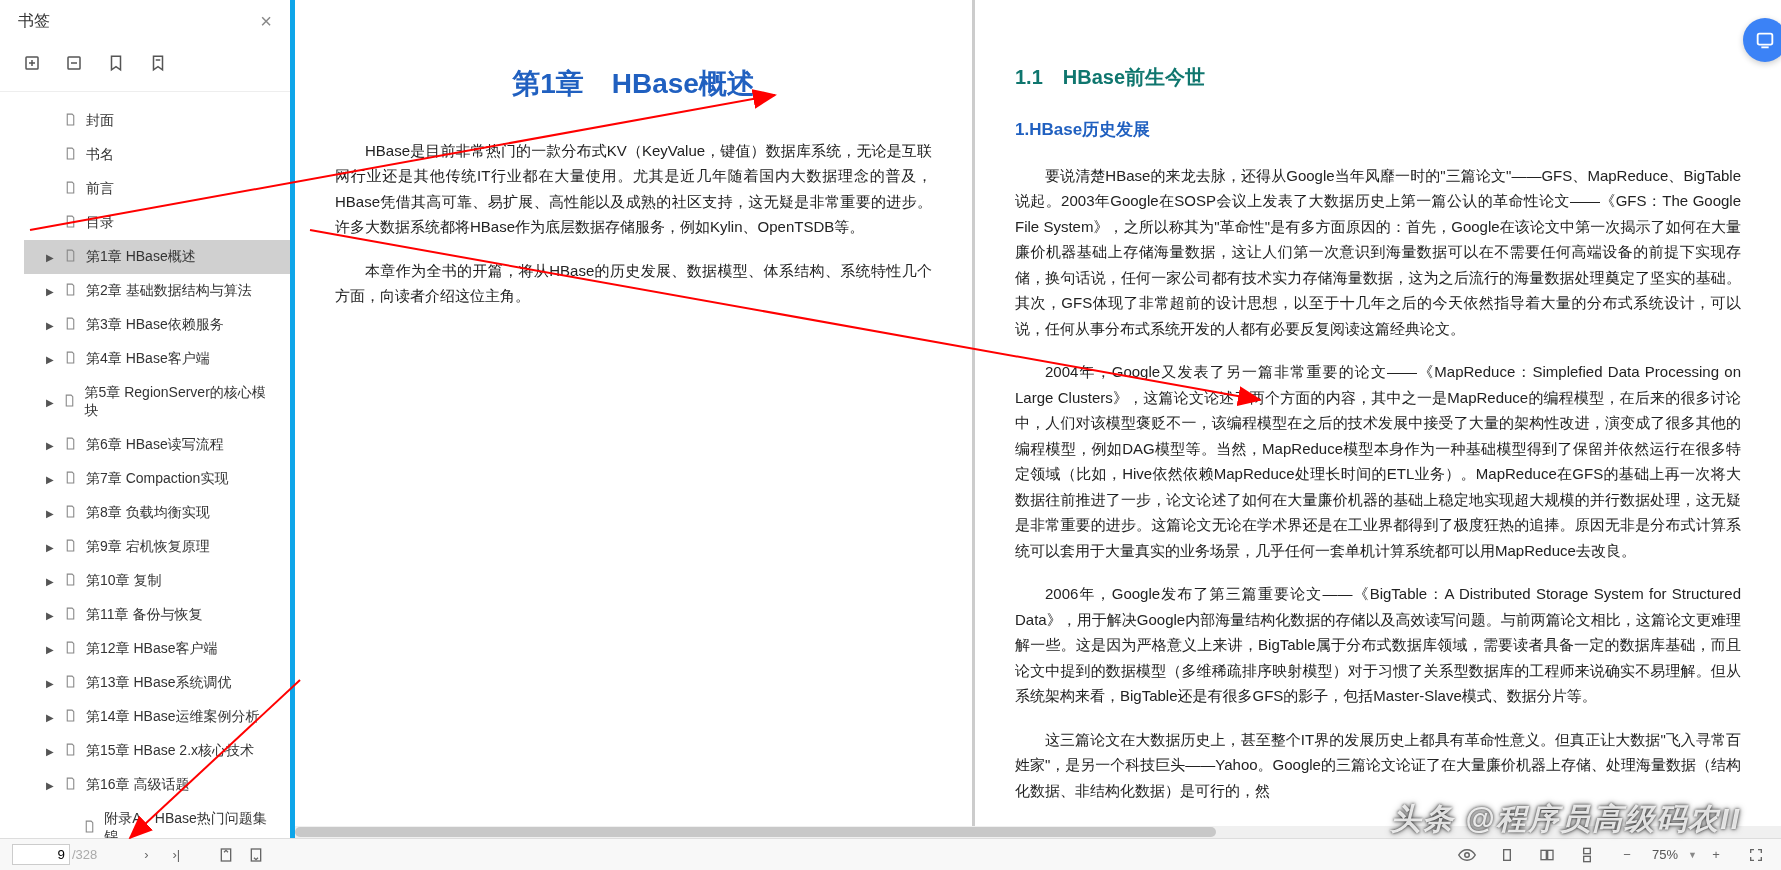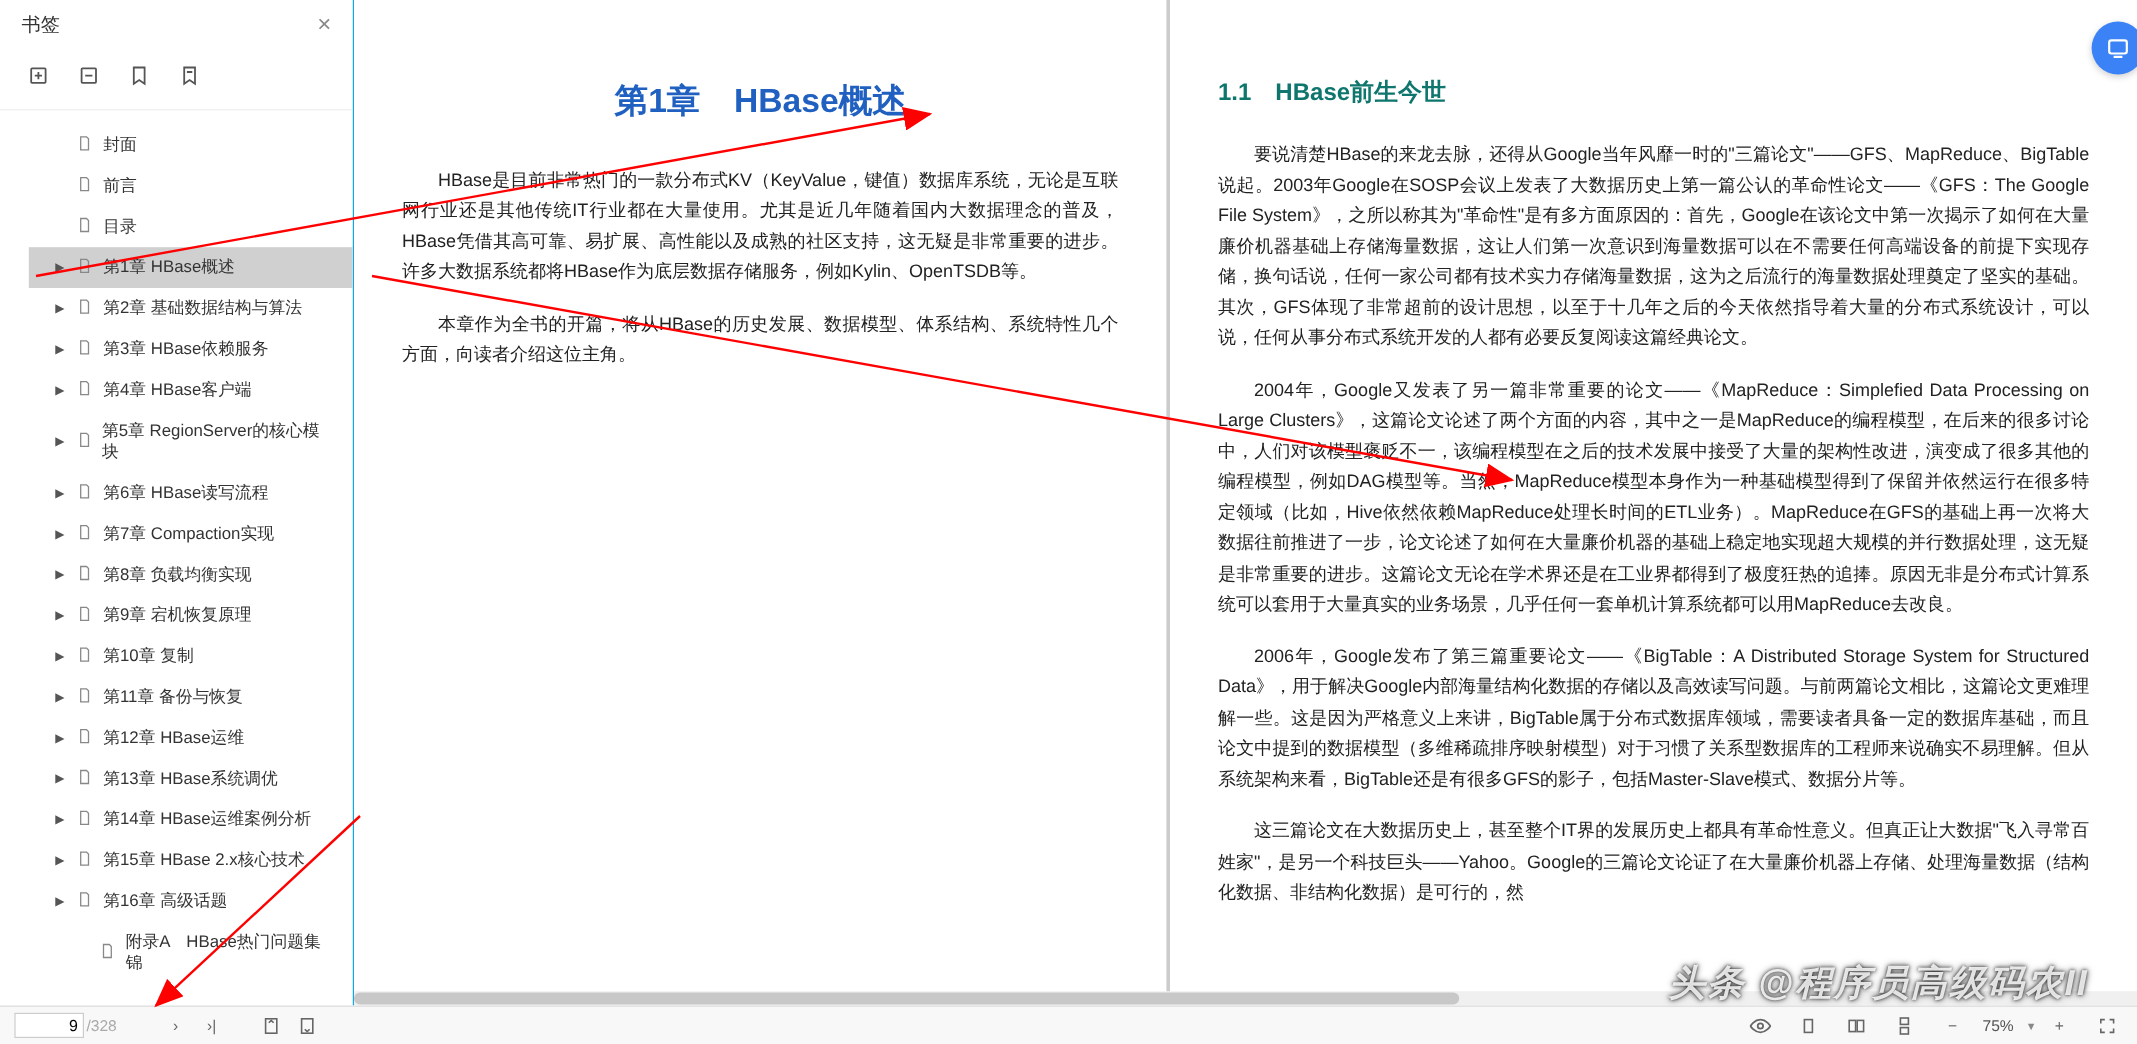--- a/index.html
+++ b/index.html
@@ -1,17 +1,17 @@
 <!DOCTYPE html>
 <html><head>
 <meta charset="utf-8">
 <style>
 * { margin: 0; padding: 0; box-sizing: border-box; }
 body { font-family: "Microsoft YaHei", Arial, sans-serif; background: #fff; overflow: hidden; width: 1781px; height: 870px; position: relative; }
-.sidebar { position: absolute; left: 0; top: 0; width: 295px; height: 838px; background: #fff; border-right: 1px solid #0ea5e9; display: flex; flex-direction: column; }
+.sidebar { position: absolute; left: 0; top: 0; width: 295px; height: 838px; background: #fff; border-right: 5px solid #0ea5e9; display: flex; flex-direction: column; }
 .sidebar-header { display: flex; justify-content: space-between; align-items: center; padding: 10px 18px; font-size: 16px; color: #333; }
 .sidebar-close { cursor: pointer; font-size: 20px; color: #888; }
 .sidebar-tools { display: flex; gap: 22px; padding: 10px 22px 18px; border-bottom: 1px solid #eee; }
 .tool-icon { width: 20px; height: 20px; display: flex; align-items: center; justify-content: center; color: #555; cursor: pointer; }
 .tool-icon svg { width: 18px; height: 18px; }
 .bookmark-list { flex: 1; overflow-y: auto; padding: 12px 0; }
 .bookmark-item { display: flex; align-items: center; padding: 8px 22px; font-size: 14px; color: #333; cursor: pointer; gap: 8px; min-height: 30px; margin-left: 24px; }
 .bookmark-item.selected { background: #d0d0d0; }
 .bookmark-item .arrow { width: 10px; font-size: 10px; color: #555; }
 .bookmark-item .doc-icon { width: 14px; color: #888; }
@@ -77,20 +77,27 @@
         <span class="doc-icon"><svg width="13" height="15" viewBox="0 0 24 24" fill="none" stroke="currentColor" stroke-width="2">
             <path d="M6 2h9l3 3v17H6z"></path>
           </svg></span>
         <span>封面</span>
       </div>
       <div class="bookmark-item">
         <span class="arrow"></span>
         <span class="doc-icon"><svg width="13" height="15" viewBox="0 0 24 24" fill="none" stroke="currentColor" stroke-width="2">
             <path d="M6 2h9l3 3v17H6z"></path>
           </svg></span>
+        <span>书名</span>
+      </div>
+      <div class="bookmark-item">
+        <span class="arrow"></span>
+        <span class="doc-icon"><svg width="13" height="15" viewBox="0 0 24 24" fill="none" stroke="currentColor" stroke-width="2">
+            <path d="M6 2h9l3 3v17H6z"></path>
+          </svg></span>
         <span>前言</span>
       </div>
       <div class="bookmark-item">
         <span class="arrow"></span>
         <span class="doc-icon"><svg width="13" height="15" viewBox="0 0 24 24" fill="none" stroke="currentColor" stroke-width="2">
             <path d="M6 2h9l3 3v17H6z"></path>
           </svg></span>
         <span>目录</span>
       </div>
       <div class="bookmark-item selected">
@@ -168,21 +175,21 @@
         <span class="doc-icon"><svg width="13" height="15" viewBox="0 0 24 24" fill="none" stroke="currentColor" stroke-width="2">
             <path d="M6 2h9l3 3v17H6z"></path>
           </svg></span>
         <span>第11章 备份与恢复</span>
       </div>
       <div class="bookmark-item">
         <span class="arrow">▶</span>
         <span class="doc-icon"><svg width="13" height="15" viewBox="0 0 24 24" fill="none" stroke="currentColor" stroke-width="2">
             <path d="M6 2h9l3 3v17H6z"></path>
           </svg></span>
-        <span>第12章 HBase运维</span>
+        <span>第12章 HBase客户端</span>
       </div>
       <div class="bookmark-item">
         <span class="arrow">▶</span>
         <span class="doc-icon"><svg width="13" height="15" viewBox="0 0 24 24" fill="none" stroke="currentColor" stroke-width="2">
             <path d="M6 2h9l3 3v17H6z"></path>
           </svg></span>
         <span>第13章 HBase系统调优</span>
       </div>
       <div class="bookmark-item">
         <span class="arrow">▶</span>
@@ -216,20 +223,21 @@
 </div>
 
 <div class="content-area">
   <div class="page page-left">
     <div class="chapter-title">第1章　HBase概述</div>
     <p class="para">HBase是目前非常热门的一款分布式KV（KeyValue，键值）数据库系统，无论是互联网行业还是其他传统IT行业都在大量使用。尤其是近几年随着国内大数据理念的普及，HBase凭借其高可靠、易扩展、高性能以及成熟的社区支持，这无疑是非常重要的进步。许多大数据系统都将HBase作为底层数据存储服务，例如Kylin、OpenTSDB等。</p>
     <p class="para">本章作为全书的开篇，将从HBase的历史发展、数据模型、体系结构、系统特性几个方面，向读者介绍这位主角。</p>
   </div>
   <div class="page page-right">
     <div class="section-title">1.1　HBase前生今世</div>
+    <div class="subsection-title">1.HBase历史发展</div>
     <p class="para">要说清楚HBase的来龙去脉，还得从Google当年风靡一时的"三篇论文"——GFS、MapReduce、BigTable说起。2003年Google在SOSP会议上发表了大数据历史上第一篇公认的革命性论文——《GFS：The Google File System》，之所以称其为"革命性"是有多方面原因的：首先，Google在该论文中第一次揭示了如何在大量廉价机器基础上存储海量数据，这让人们第一次意识到海量数据可以在不需要任何高端设备的前提下实现存储，换句话说，任何一家公司都有技术实力存储海量数据，这为之后流行的海量数据处理奠定了坚实的基础。其次，GFS体现了非常超前的设计思想，以至于十几年之后的今天依然指导着大量的分布式系统设计，可以说，任何从事分布式系统开发的人都有必要反复阅读这篇经典论文。</p>
     <p class="para">2004年，Google又发表了另一篇非常重要的论文——《MapReduce：Simplefied Data Processing on Large Clusters》，这篇论文论述了两个方面的内容，其中之一是MapReduce的编程模型，在后来的很多讨论中，人们对该模型褒贬不一，该编程模型在之后的技术发展中接受了大量的架构性改进，演变成了很多其他的编程模型，例如DAG模型等。当然，MapReduce模型本身作为一种基础模型得到了保留并依然运行在很多特定领域（比如，Hive依然依赖MapReduce处理长时间的ETL业务）。MapReduce在GFS的基础上再一次将大数据往前推进了一步，论文论述了如何在大量廉价机器的基础上稳定地实现超大规模的并行数据处理，这无疑是非常重要的进步。这篇论文无论在学术界还是在工业界都得到了极度狂热的追捧。原因无非是分布式计算系统可以套用于大量真实的业务场景，几乎任何一套单机计算系统都可以用MapReduce去改良。</p>
     <p class="para">2006年，Google发布了第三篇重要论文——《BigTable：A Distributed Storage System for Structured Data》，用于解决Google内部海量结构化数据的存储以及高效读写问题。与前两篇论文相比，这篇论文更难理解一些。这是因为严格意义上来讲，BigTable属于分布式数据库领域，需要读者具备一定的数据库基础，而且论文中提到的数据模型（多维稀疏排序映射模型）对于习惯了关系型数据库的工程师来说确实不易理解。但从系统架构来看，BigTable还是有很多GFS的影子，包括Master-Slave模式、数据分片等。</p>
     <p class="para">这三篇论文在大数据历史上，甚至整个IT界的发展历史上都具有革命性意义。但真正让大数据"飞入寻常百姓家"，是另一个科技巨头——Yahoo。Google的三篇论文论证了在大量廉价机器上存储、处理海量数据（结构化数据、非结构化数据）是可行的，然</p>
   </div>
   <div class="float-btn">
     <svg width="22" height="22" viewBox="0 0 24 24" fill="none" stroke="#fff" stroke-width="2">
         <rect x="4" y="5" width="16" height="12" rx="2"></rect>
         <line x1="8" y1="20" x2="16" y2="20"></line>
       </svg>

